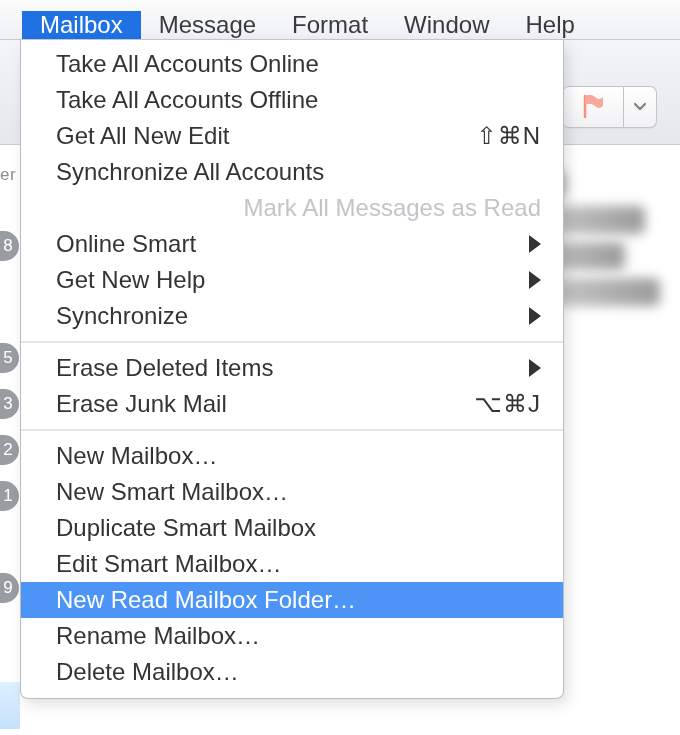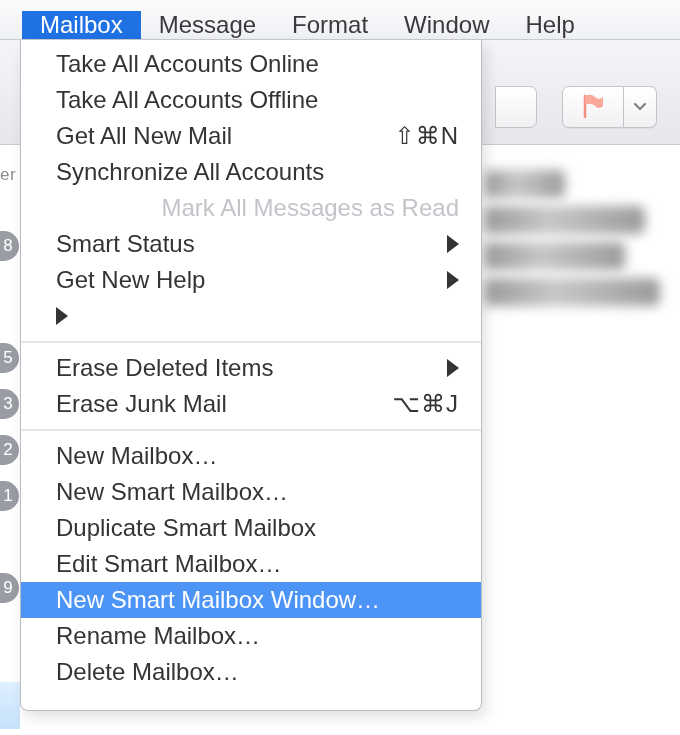--- a/index.html
+++ b/index.html
@@ -118,27 +118,27 @@
     margin-bottom: 8px;
     border-radius: 6px;
     filter: blur(6px);
     background: linear-gradient(90deg, #9a9a9a 0%, #c7c7c7 40%, #9a9a9a 100%);
   }
 
   
   .dropdown {
     position: absolute;
     left: 20px; top: 40px;
-    width: 462px;
+    width: 544px;
     background: #fff;
     border: 1px solid #b9bcc2;
     border-top: none;
     border-radius: 0 0 8px 8px;
     box-shadow: 4px 6px 14px rgba(0,0,0,0.12);
-    padding: 6px 0 20px 0;
+    padding: 6px 0 8px 0;
   }
   .dropdown .sep {
     height: 2px;
     background: #e3e5e9;
     margin: 7px 0;
   }
   .menu-item {
     display: flex;
     align-items: center;
     height: 36px;
@@ -226,38 +226,39 @@
   </div>
 
   <div class="dropdown">
     <div class="menu-item">
       <span class="label">Take All Accounts Online</span>
     </div>
     <div class="menu-item">
       <span class="label">Take All Accounts Offline</span>
     </div>
     <div class="menu-item">
-      <span class="label">Get All New Mail</span>
+      <span class="label">Get All New Edit</span>
       <span class="shortcut">⇧⌘N</span>
     </div>
     <div class="menu-item">
       <span class="label">Synchronize All Accounts</span>
     </div>
     <div class="menu-item disabled">
       <span class="label">Mark All Messages as Read</span>
     </div>
     <div class="menu-item">
-      <span class="label">Smart Status</span>
+      <span class="label">Online Smart</span>
       <span class="sub-arrow"></span>
     </div>
     <div class="menu-item">
       <span class="label">Get New Help</span>
       <span class="sub-arrow"></span>
     </div>
     <div class="menu-item">
+      <span class="label">Synchronize</span>
       <span class="sub-arrow"></span>
     </div>
     <div class="sep"></div>
     <div class="menu-item">
       <span class="label">Erase Deleted Items</span>
       <span class="sub-arrow"></span>
     </div>
     <div class="menu-item">
       <span class="label">Erase Junk Mail</span>
       <span class="shortcut">⌥⌘J</span>
@@ -269,21 +270,21 @@
     <div class="menu-item">
       <span class="label">New Smart Mailbox…</span>
     </div>
     <div class="menu-item">
       <span class="label">Duplicate Smart Mailbox</span>
     </div>
     <div class="menu-item">
       <span class="label">Edit Smart Mailbox…</span>
     </div>
     <div class="menu-item highlight">
-      <span class="label">New Smart Mailbox Window…</span>
+      <span class="label">New Read Mailbox Folder…</span>
     </div>
     <div class="menu-item">
       <span class="label">Rename Mailbox…</span>
     </div>
     <div class="menu-item">
       <span class="label">Delete Mailbox…</span>
     </div>
   </div>
 
 </div>

